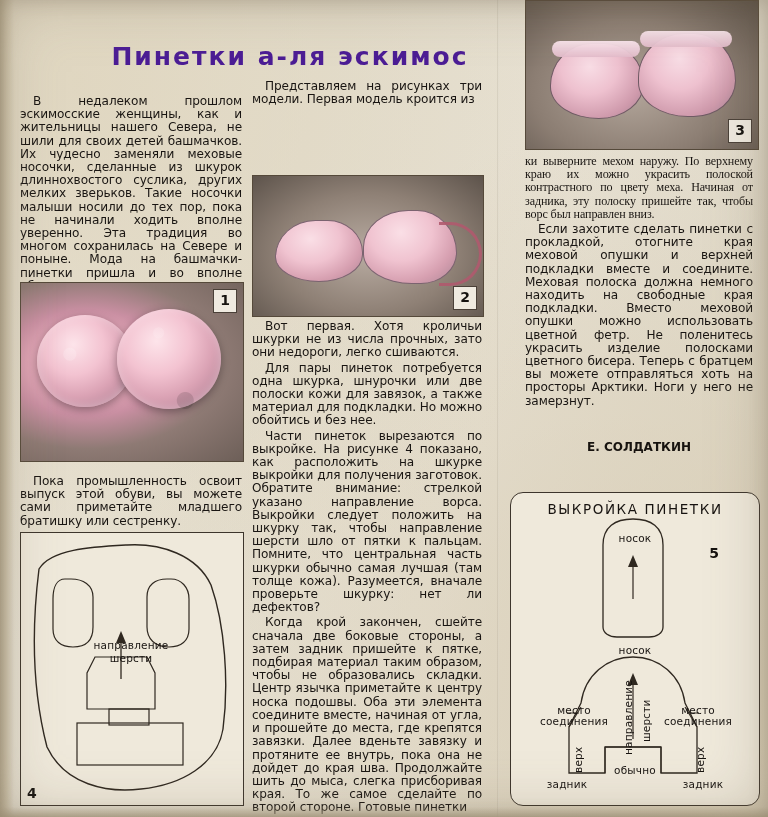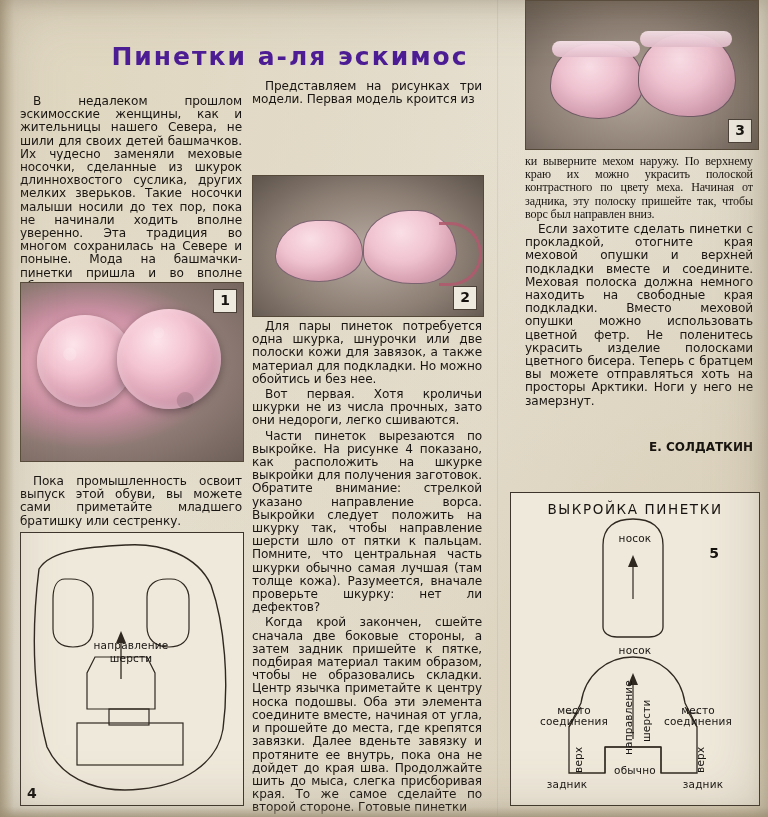--- a/index.html
+++ b/index.html
@@ -62,21 +62,21 @@
   .col p.noind{text-indent:0;font-family:Liberation Serif, serif;}
 
   #col1{left:20px;top:95px;width:222px;}
   #col1b{left:20px;top:475px;width:222px;}
   #col2{left:252px;top:80px;width:230px;}
   #col2b{left:252px;top:320px;width:230px;}
   #col3{left:525px;top:155px;width:228px;}
 
   .signature{
     position:absolute;left:525px;top:440px;width:228px;
-    text-align:right;
+    text-align:center;
     font-family:"DejaVu Sans", sans-serif;
     font-weight:bold;
     font-size:12px;
     color:#17130f;
   }
 
   
   .photo{
     position:absolute;
     border:1px solid #55493a;
@@ -164,21 +164,21 @@
   #photo3 .cuffB{left:114px;top:30px;width:92px;}
   #photo3 .num{right:6px;bottom:6px;}
 
   
   .diagram{
     position:absolute;
     border:1px solid #3d352c;
     background:#efe9db;
   }
   #diag4{left:20px;top:532px;width:222px;height:272px;}
-  #diag5{left:510px;top:492px;width:248px;height:312px;}
+  #diag5{left:510px;top:492px;width:248px;height:312px;border-radius:13px;}
   .diagram .num{
     position:absolute;
     font-family:"DejaVu Sans", sans-serif;
     font-weight:bold;font-size:14px;color:#15120f;
   }
   #diag4 .num{left:6px;bottom:4px;}
   #diag5 .num{right:40px;top:52px;}
 
   .dtitle{
     position:absolute;left:0;top:8px;width:100%;
@@ -242,22 +242,22 @@
 
   <div class="photo" id="photo2">
     <div class="bg"></div>
     <div class="boot bootA"></div>
     <div class="boot bootB"></div>
     <div class="strap"></div>
     <div class="num">2</div>
   </div>
 
   <div class="col" id="col2b">
+    <p>Вот первая. Хотя кроличьи шкурки не из числа прочных, зато они недороги, легко сшиваются.</p>
     <p>Для пары пинеток потребуется одна шкурка, шнурочки или две полоски кожи для завязок, а также материал для подкладки. Но можно обойтись и без нее.</p>
-    <p>Вот первая. Хотя кроличьи шкурки не из числа прочных, зато они недороги, легко сшиваются.</p>
     <p>Части пинеток вырезаются по выкройке. На рисунке 4 показано, как расположить на шкурке выкройки для получения заготовок. Обратите внимание: стрелкой указано направление ворса. Выкройки следует положить на шкурку так, чтобы направление шерсти шло от пятки к пальцам. Помните, что центральная часть шкурки обычно самая лучшая (там толще кожа). Разумеется, вначале проверьте шкурку: нет ли дефектов?</p>
     <p>Когда крой закончен, сшейте сначала две боковые стороны, а затем задник пришейте к пятке, подбирая материал таким образом, чтобы не образовались складки. Центр язычка приметайте к центру носка подошвы. Оба эти элемента соедините вместе, начиная от угла, и прошейте до места, где крепятся завязки. Далее вденьте завязку и протяните ее внутрь, пока она не дойдет до края шва. Продолжайте шить до мыса, слегка присборивая края. То же самое сделайте по второй стороне. Готовые пинетки</p>
   </div>
 
   <div class="photo" id="photo3">
     <div class="bg"></div>
     <div class="boot bootA"></div>
     <div class="boot bootB"></div>
     <div class="cuff cuffA"></div>
     <div class="cuff cuffB"></div>

